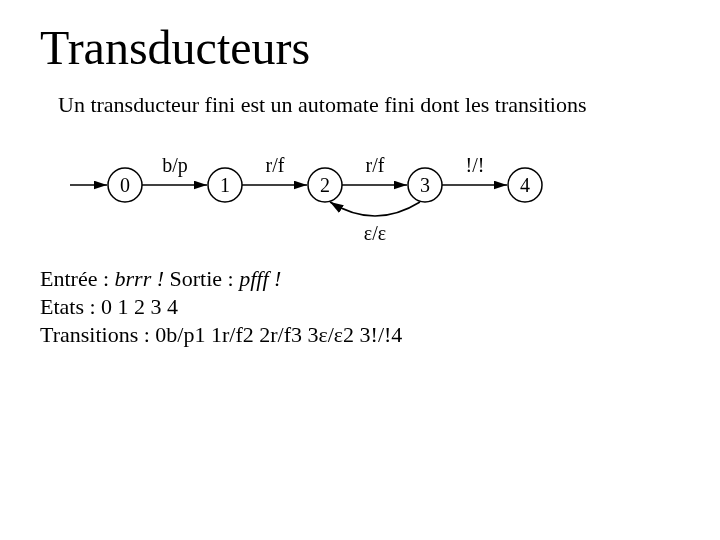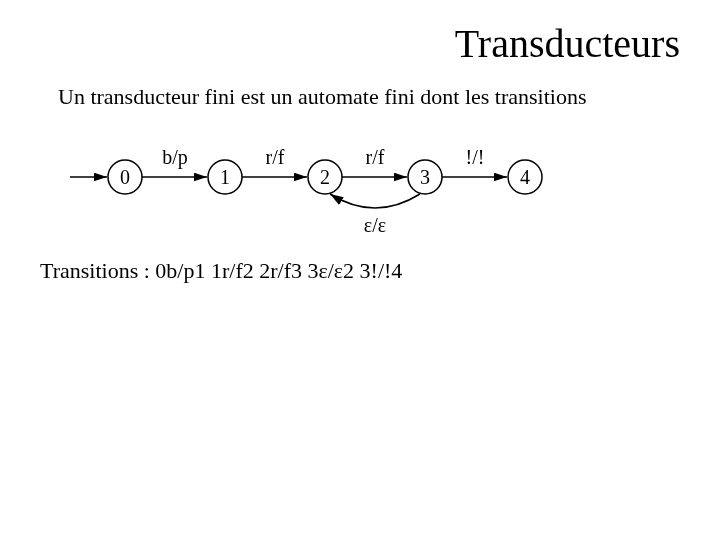--- a/index.html
+++ b/index.html
@@ -7,22 +7,22 @@
     padding: 20px 40px;
     font-family: "Times New Roman", Times, serif;
     font-size: 22px;
     color: #000;
     background: #fff;
     width: 720px;
     height: 540px;
     box-sizing: border-box;
   }
   h1 {
-    text-align: right;
-    font-size: 40px;
+    text-align: left;
+    font-size: 48px;
     font-weight: normal;
     margin: 0 0 16px 0;
   }
   .def {
     margin: 0 0 20px 18px;
     line-height: 1.3;
     padding-left: 0;
   }
   .def .indent {
     display: block;
@@ -81,14 +81,18 @@
 
     <line x1="402" y1="45" x2="467" y2="45" stroke="#000" stroke-width="1.5" marker-end="url(#arrow)"></line>
     <text x="435" y="32" text-anchor="middle" font-family="Times New Roman" font-size="20">!/!</text>
 
     <path d="M 380 62 Q 335 90 290 62" fill="none" stroke="#000" stroke-width="1.5" marker-end="url(#arrow)"></path>
     <text x="335" y="100" text-anchor="middle" font-family="Times New Roman" font-size="20">ε/ε</text>
   </svg>
 </div>
 
 <div class="details">
+  <p>
+    <span>Entrée : </span><span class="italic">brrr !</span><span> Sortie : </span><span class="italic">pfff !</span>
+  </p>
+  <p>Etats : 0 1 2 3 4</p>
   <p>Transitions : 0b/p1 1r/f2 2r/f3 3ε/ε2 3!/!4</p>
 </div>
 
 </body></html>

